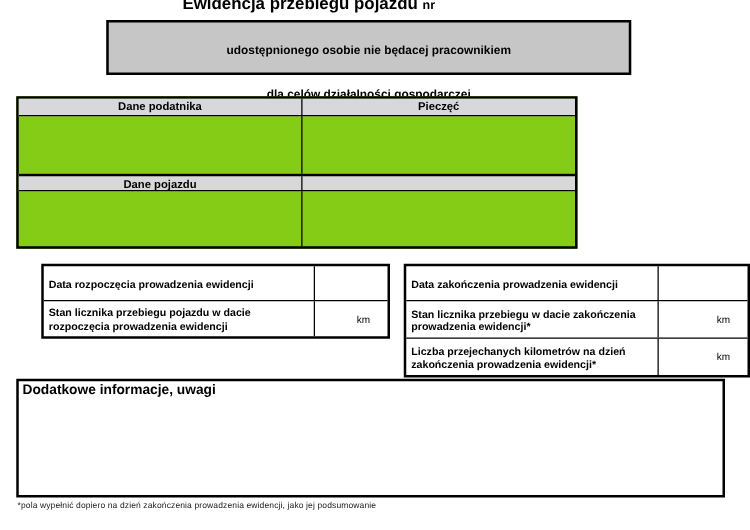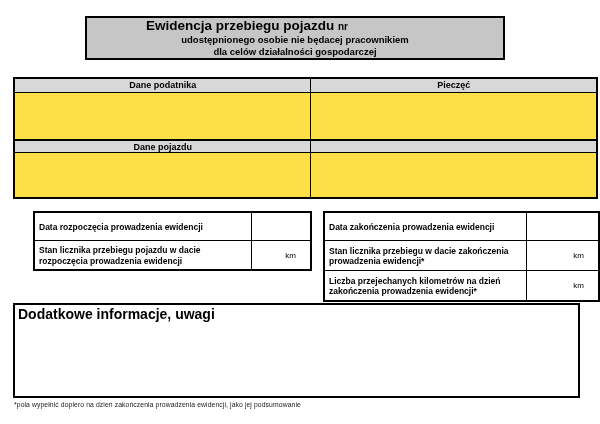--- a/index.html
+++ b/index.html
@@ -11,27 +11,27 @@
     position: absolute; left: 85px; top: 16px; width: 420px; height: 44px;
     background: #c6c6c6; border: 2px solid #000;
     display: flex; flex-direction: column; justify-content: center;
   }
   .banner .title-line {
     text-align: center; padding-right: 96px;
     font-size: 13.5px; font-weight: bold; line-height: 15px; white-space: nowrap;
   }
   .banner .title-suffix { font-size: 10px; font-weight: bold; }
   .banner .sub {
-    text-align: center; font-size: 9.5px; font-weight: bold; line-height: 12px;
+    text-align: center; font-size: 9.5px; font-weight: bold; line-height: 12px; margin-top: 23px;
   }
 
   
   .top-table {
-    position: absolute; left: 13px; top: 77px; width: 585px;
-    border: 2px solid #000; background: #fde047;
+    position: absolute; left: 13px; top: 77px; width: 449px;
+    border: 2px solid #000; background: #84cc16;
   }
   .tt-row { display: flex; }
   .tt-row .c1 { flex: 0 0 51%; border-right: 1px solid #000; }
   .tt-row .c2 { flex: 1 1 auto; }
   .tt-head { height: 14px; background: #d8d8d8; border-bottom: 1px solid #000; }
   .tt-head .cell {
     font-size: 9px; font-weight: bold; text-align: center; line-height: 13px;
     overflow: hidden;
   }
   .tt-body1 { height: 46px; }
@@ -59,21 +59,21 @@
   .mid-left  .m-row { height: 27px; }
   .mid-left  .m-row.r2 { height: 29px; }
   .mid-right .m-row { height: 27px; gap: 36px; }
   .mid-right .m-row.r2, .mid-right .m-row.r3 { height: 30px; }
 
   
   .notes-box {
     position: absolute; left: 13px; top: 303px; width: 567px; height: 95px;
     border: 2px solid #000; background: #fff;
   }
-  .notes-box .label { font-size: 14px; font-weight: bold; padding: 1px 0 0 3px; }
+  .notes-box .label { font-size: 11px; font-weight: bold; padding: 1px 0 0 3px; }
 
   
   .footnote {
     position: absolute; left: 14px; top: 401px;
     font-size: 6.8px; color: #1a1a1a; letter-spacing: 0.1px;
   }
 </style>
 </head>
 <body>
 

